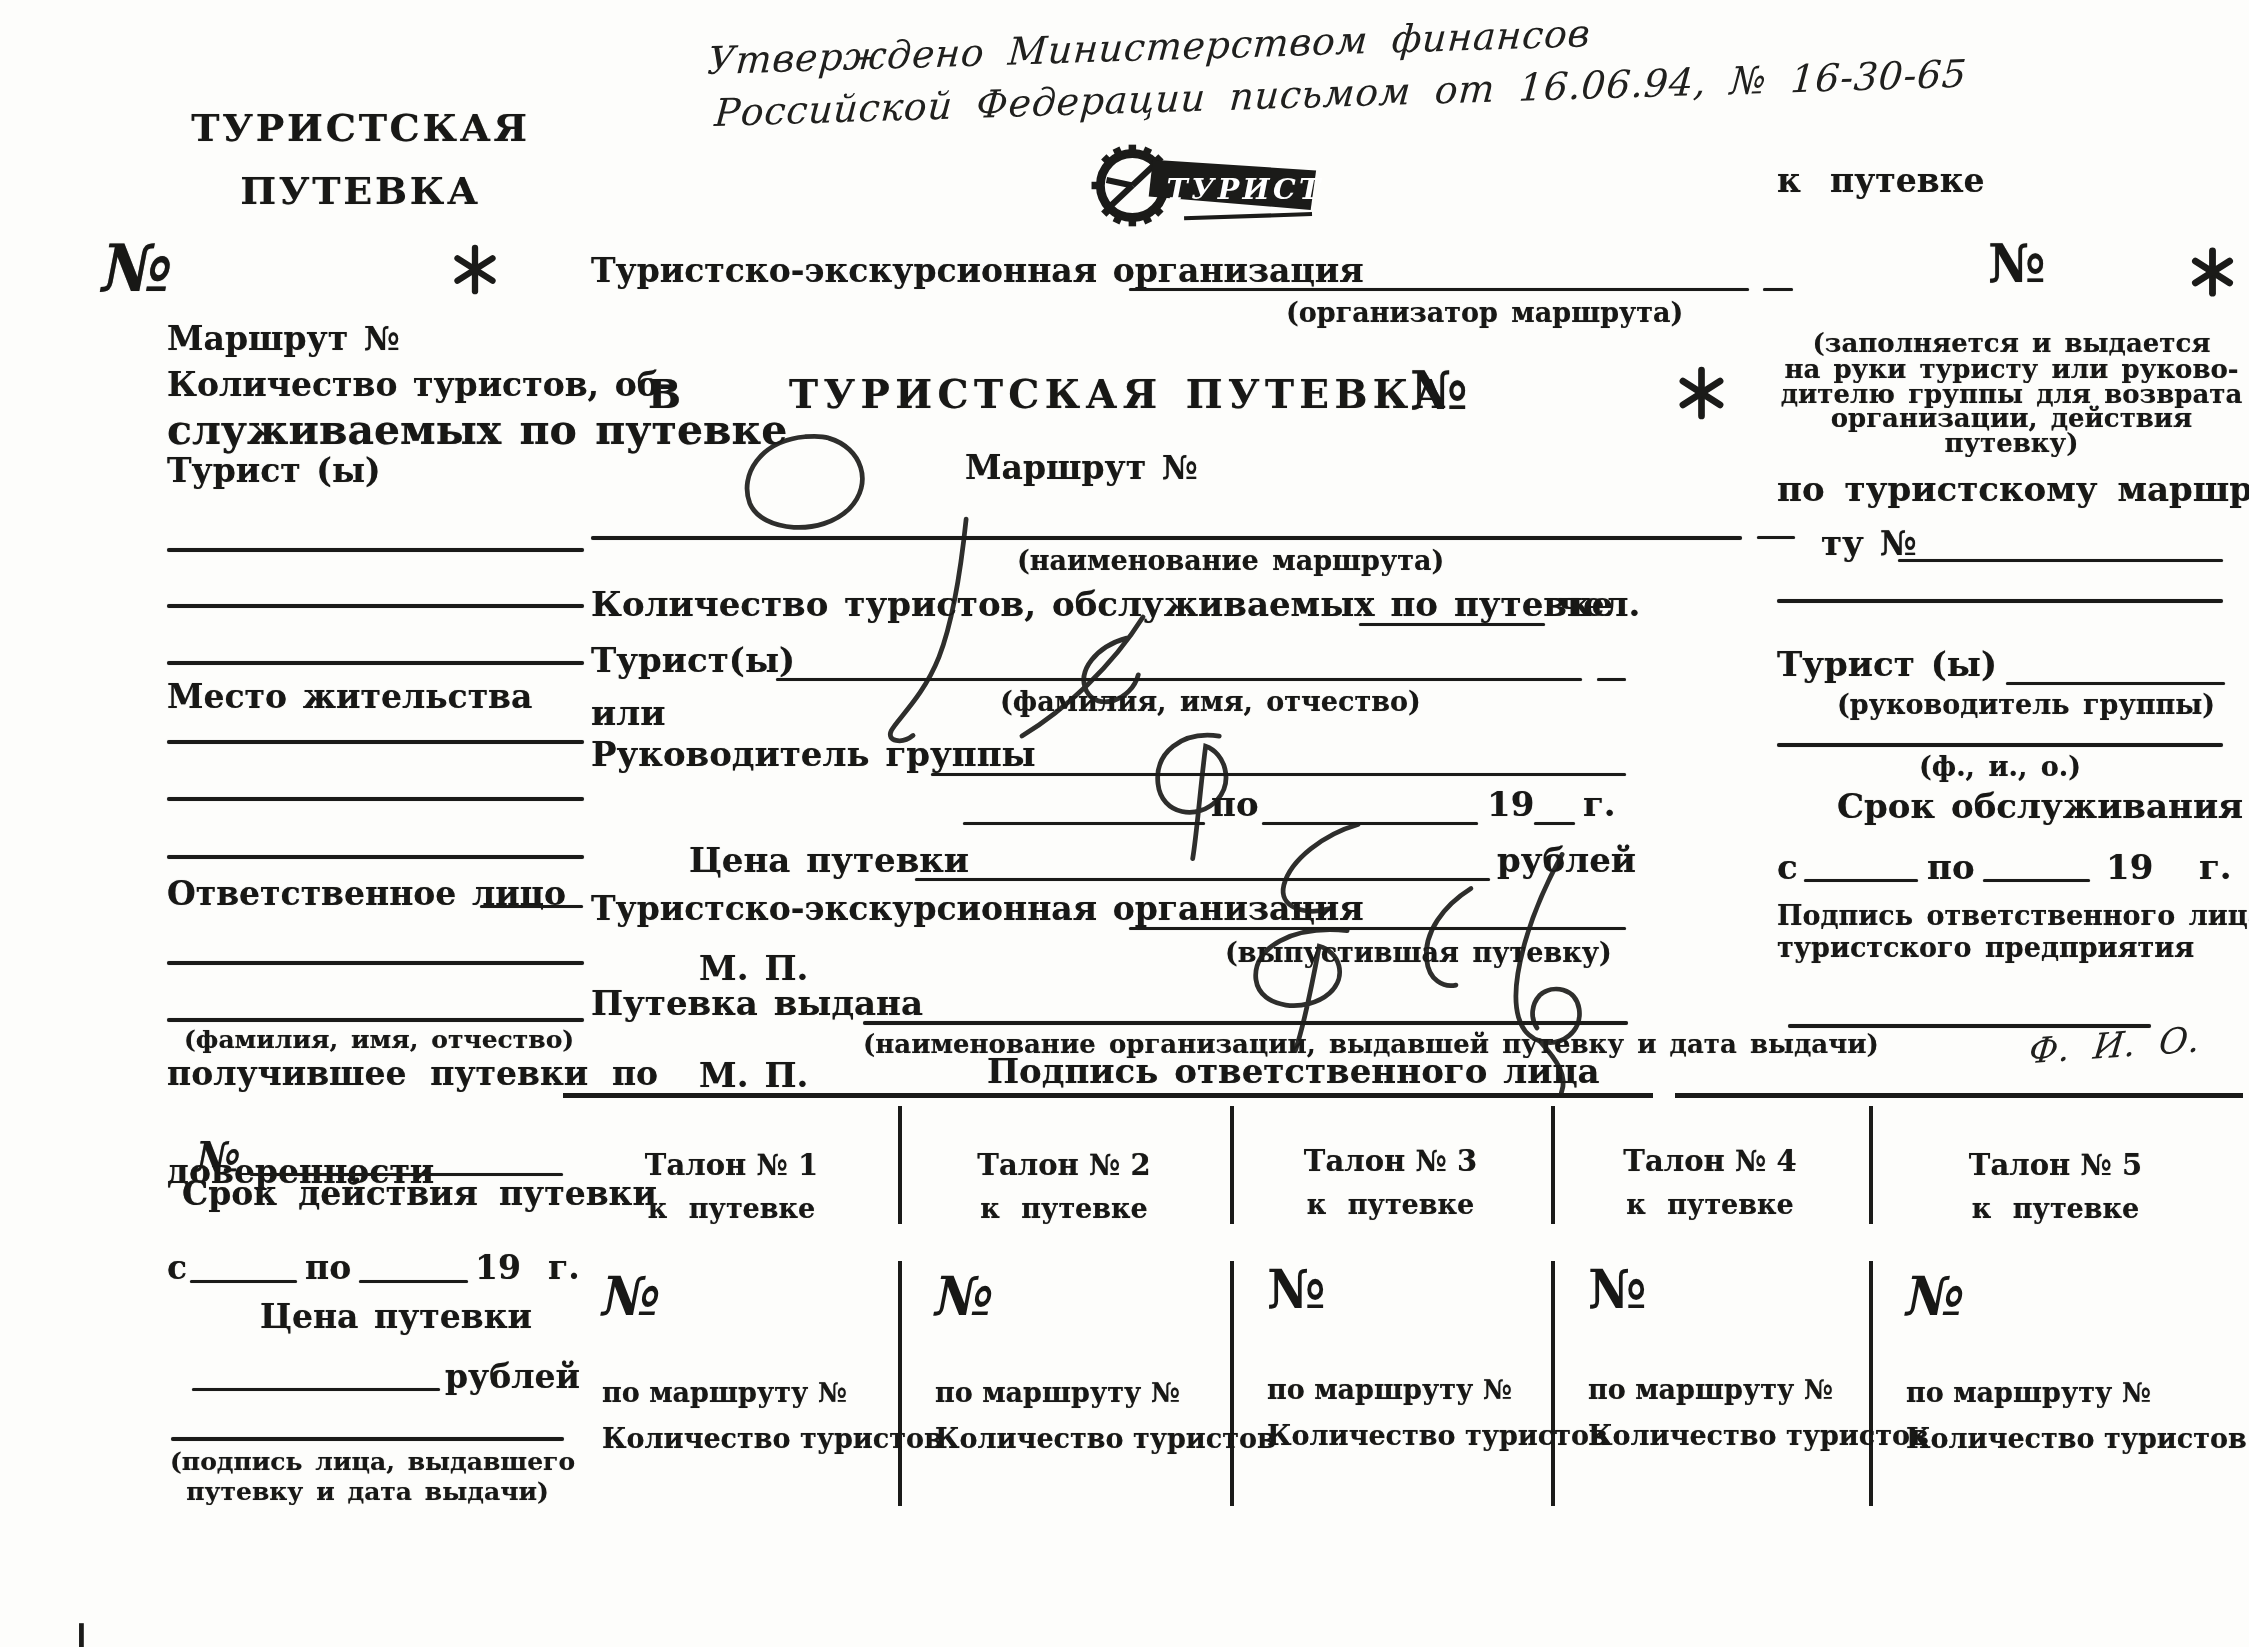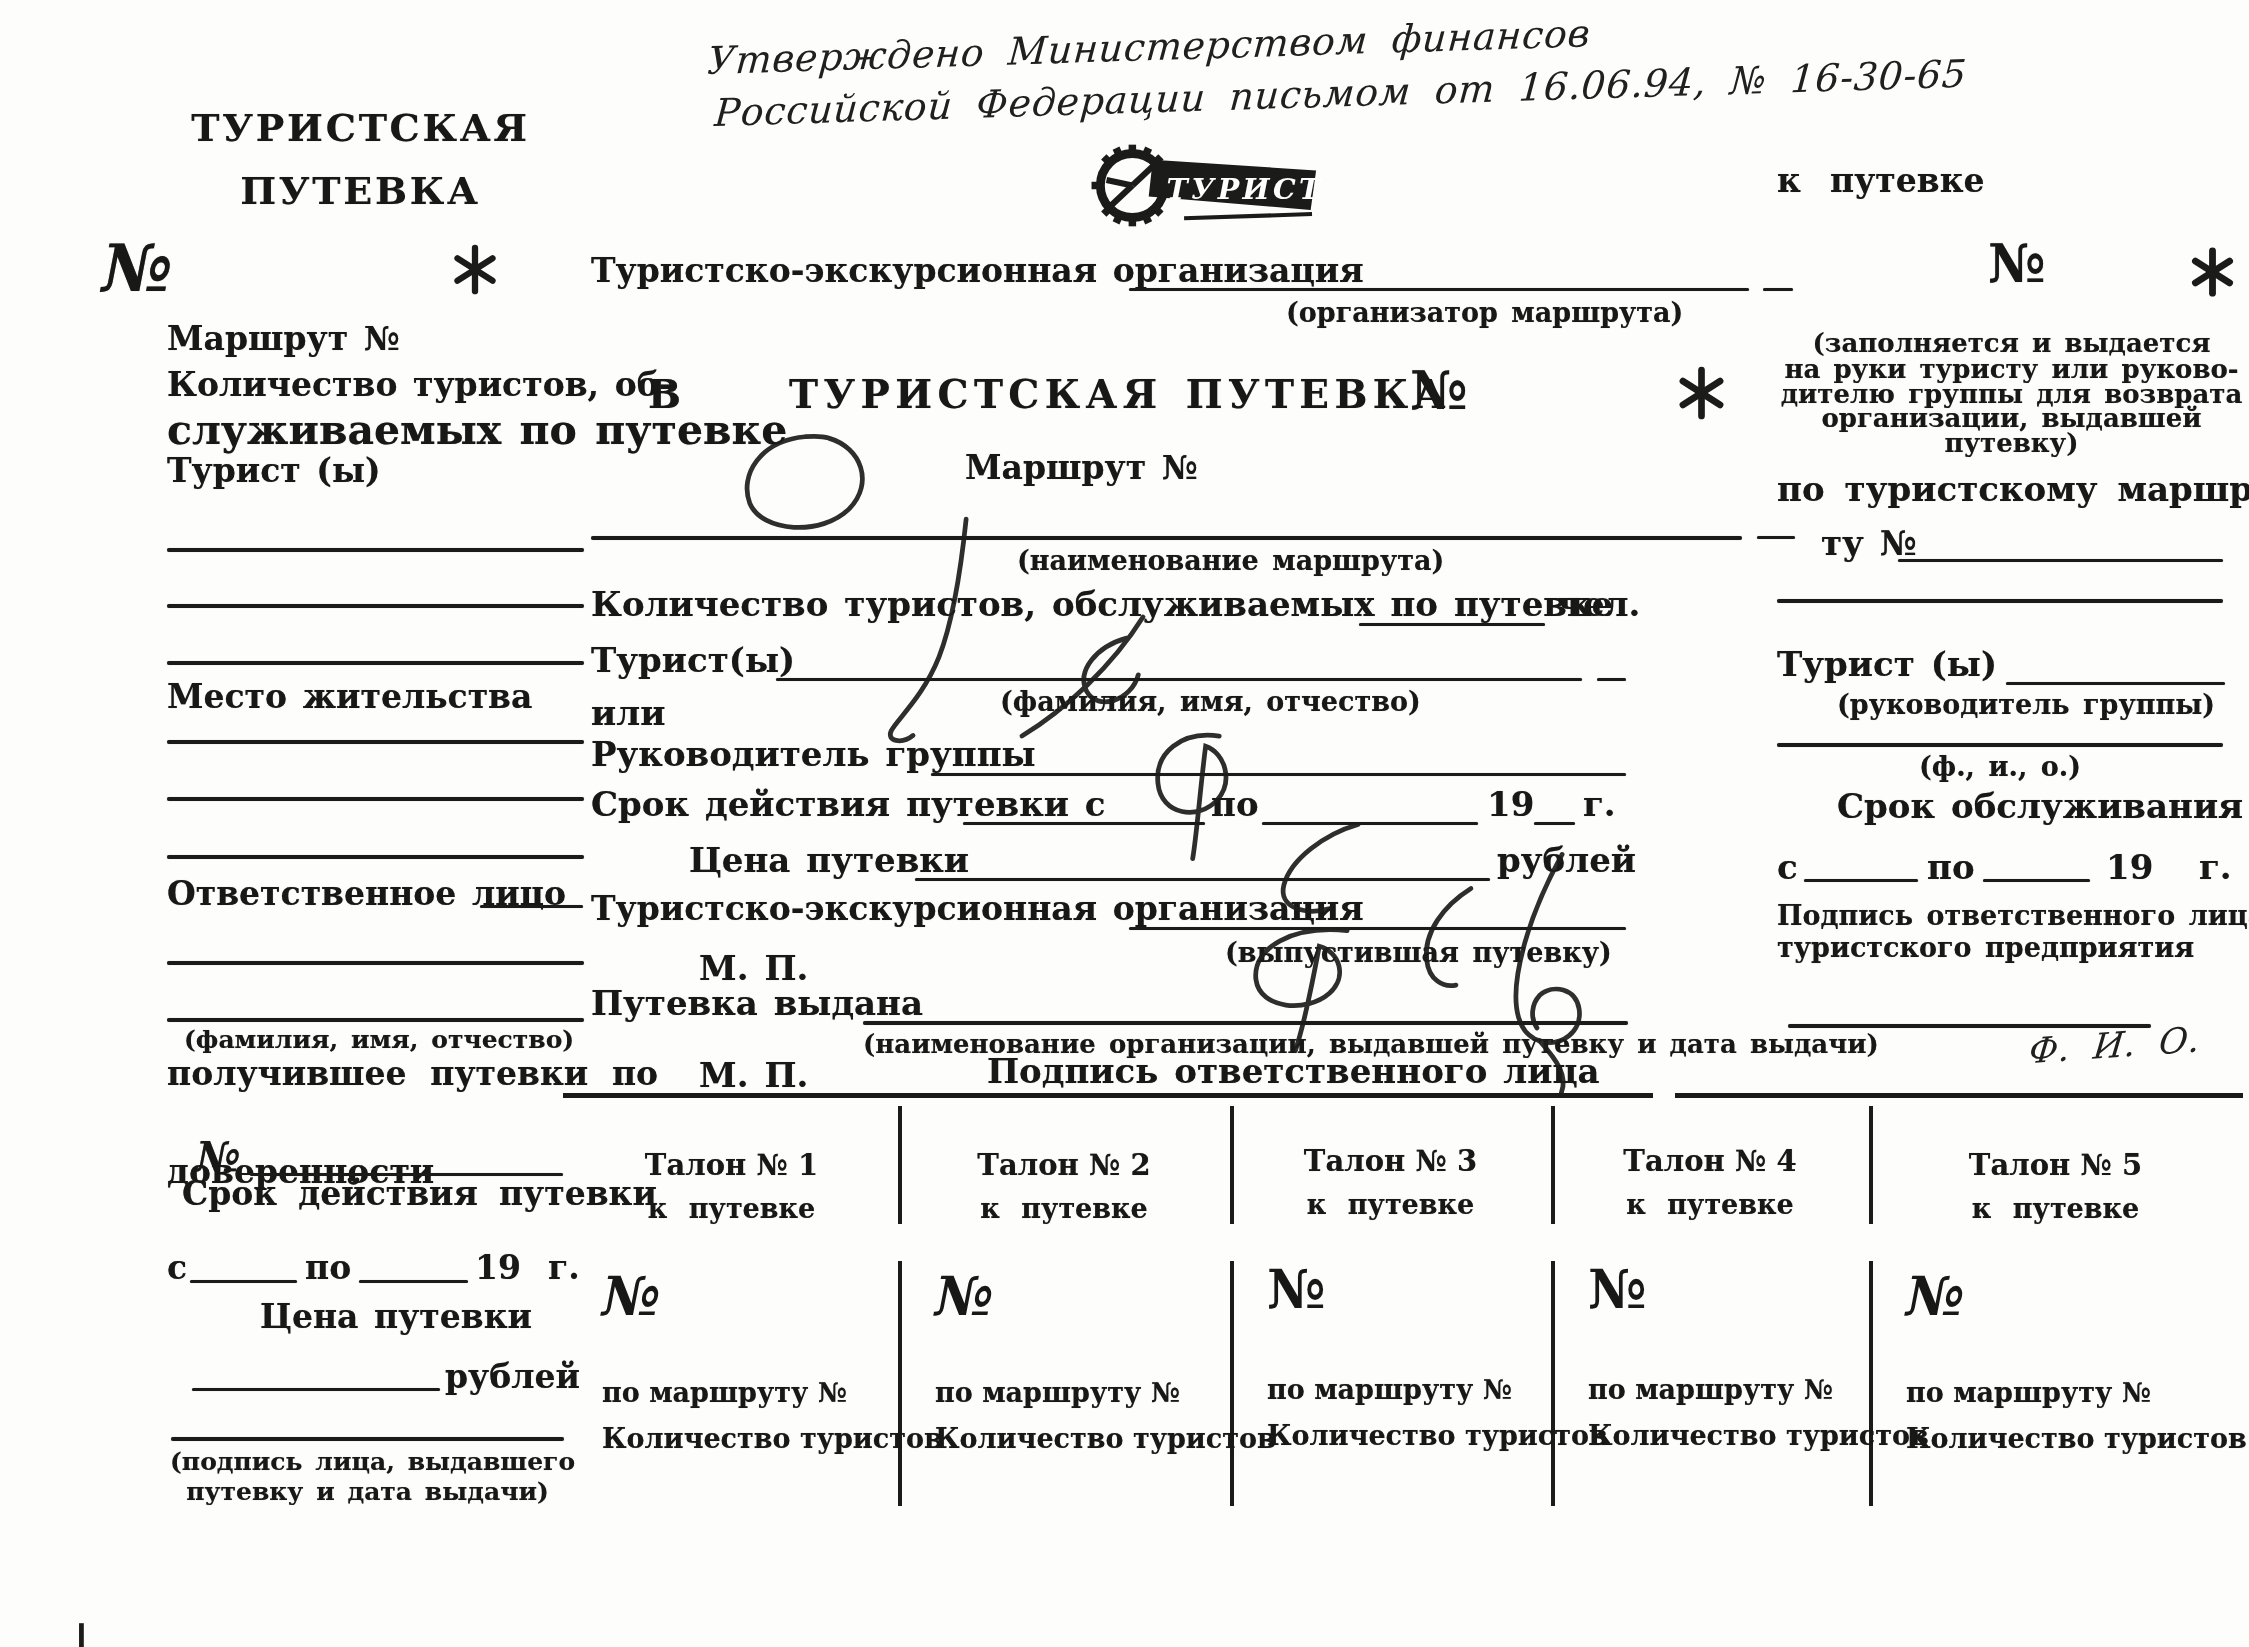--- a/index.html
+++ b/index.html
@@ -147,21 +147,20 @@
   <div class="t" style="left:591px;top:642px;font-size:34px;">Турист(ы)</div>
   <div class="rule thin" style="left:776px;top:678px;width:806px;"></div>
   <div class="rule thin" style="left:1597px;top:678px;width:29px;"></div>
   <div class="t cap ctr" style="left:1000px;top:687px;width:313px;font-size:27px;">(фамилия, имя, отчество)</div>
 
   <div class="t" style="left:591px;top:695px;font-size:34px;">или</div>
 
   <div class="t" style="left:591px;top:736px;font-size:34px;">Руководитель группы</div>
   <div class="rule thin" style="left:931px;top:773px;width:695px;"></div>
 
-  <div class="t" style="left:591px;top:786px;font-size:34px;">Срок действия путевки с</div>
   <div class="rule thin" style="left:963px;top:822px;width:242px;"></div>
   <div class="t" style="left:1211px;top:786px;font-size:34px;">по</div>
   <div class="rule thin" style="left:1262px;top:822px;width:216px;"></div>
   <div class="t" style="left:1487px;top:786px;font-size:34px;">19</div>
   <div class="rule thin" style="left:1534px;top:822px;width:41px;"></div>
   <div class="t" style="left:1583px;top:786px;font-size:34px;">г.</div>
 
   <div class="t" style="left:689px;top:842px;font-size:34px;">Цена путевки</div>
   <div class="rule thin" style="left:915px;top:878px;width:575px;"></div>
   <div class="t" style="left:1497px;top:842px;font-size:34px;">рублей</div>
@@ -186,21 +185,21 @@
     <g stroke="#1b1b19" stroke-width="10" stroke-linecap="round">
       <line x1="30" y1="4" x2="30" y2="66"></line>
         <line x1="5" y1="19" x2="55" y2="51"></line>
         <line x1="55" y1="19" x2="5" y2="51"></line>
     </g>
   </svg>
 
   <div class="t ctr" style="left:1777px;top:329px;width:469px;font-size:26px;">(заполняется и выдается</div>
   <div class="t ctr" style="left:1777px;top:355px;width:469px;font-size:26px;">на руки туристу или руково-</div>
   <div class="t ctr" style="left:1777px;top:380px;width:469px;font-size:26px;">дителю группы для возврата</div>
-  <div class="t ctr" style="left:1777px;top:404px;width:469px;font-size:26px;">организации, выдавшей</div>
+  <div class="t ctr" style="left:1777px;top:404px;width:469px;font-size:26px;">организации, действия</div>
   <div class="t ctr" style="left:1777px;top:429px;width:469px;font-size:26px;">путевку)</div>
 
   <div class="t" style="left:1777px;top:471px;font-size:34px;word-spacing:8.2px;">по туристскому маршру-</div>
   <div class="t" style="left:1777px;top:525px;font-size:34px;margin-left:44px;">ту №</div>
   <div class="rule thin" style="left:1898px;top:559px;width:325px;"></div>
 
   <div class="rule" style="left:1777px;top:599px;width:446px;"></div>
 
   <div class="t" style="left:1777px;top:646px;font-size:34px;">Турист (ы)</div>
   <div class="rule thin" style="left:2006px;top:682px;width:219px;"></div>

